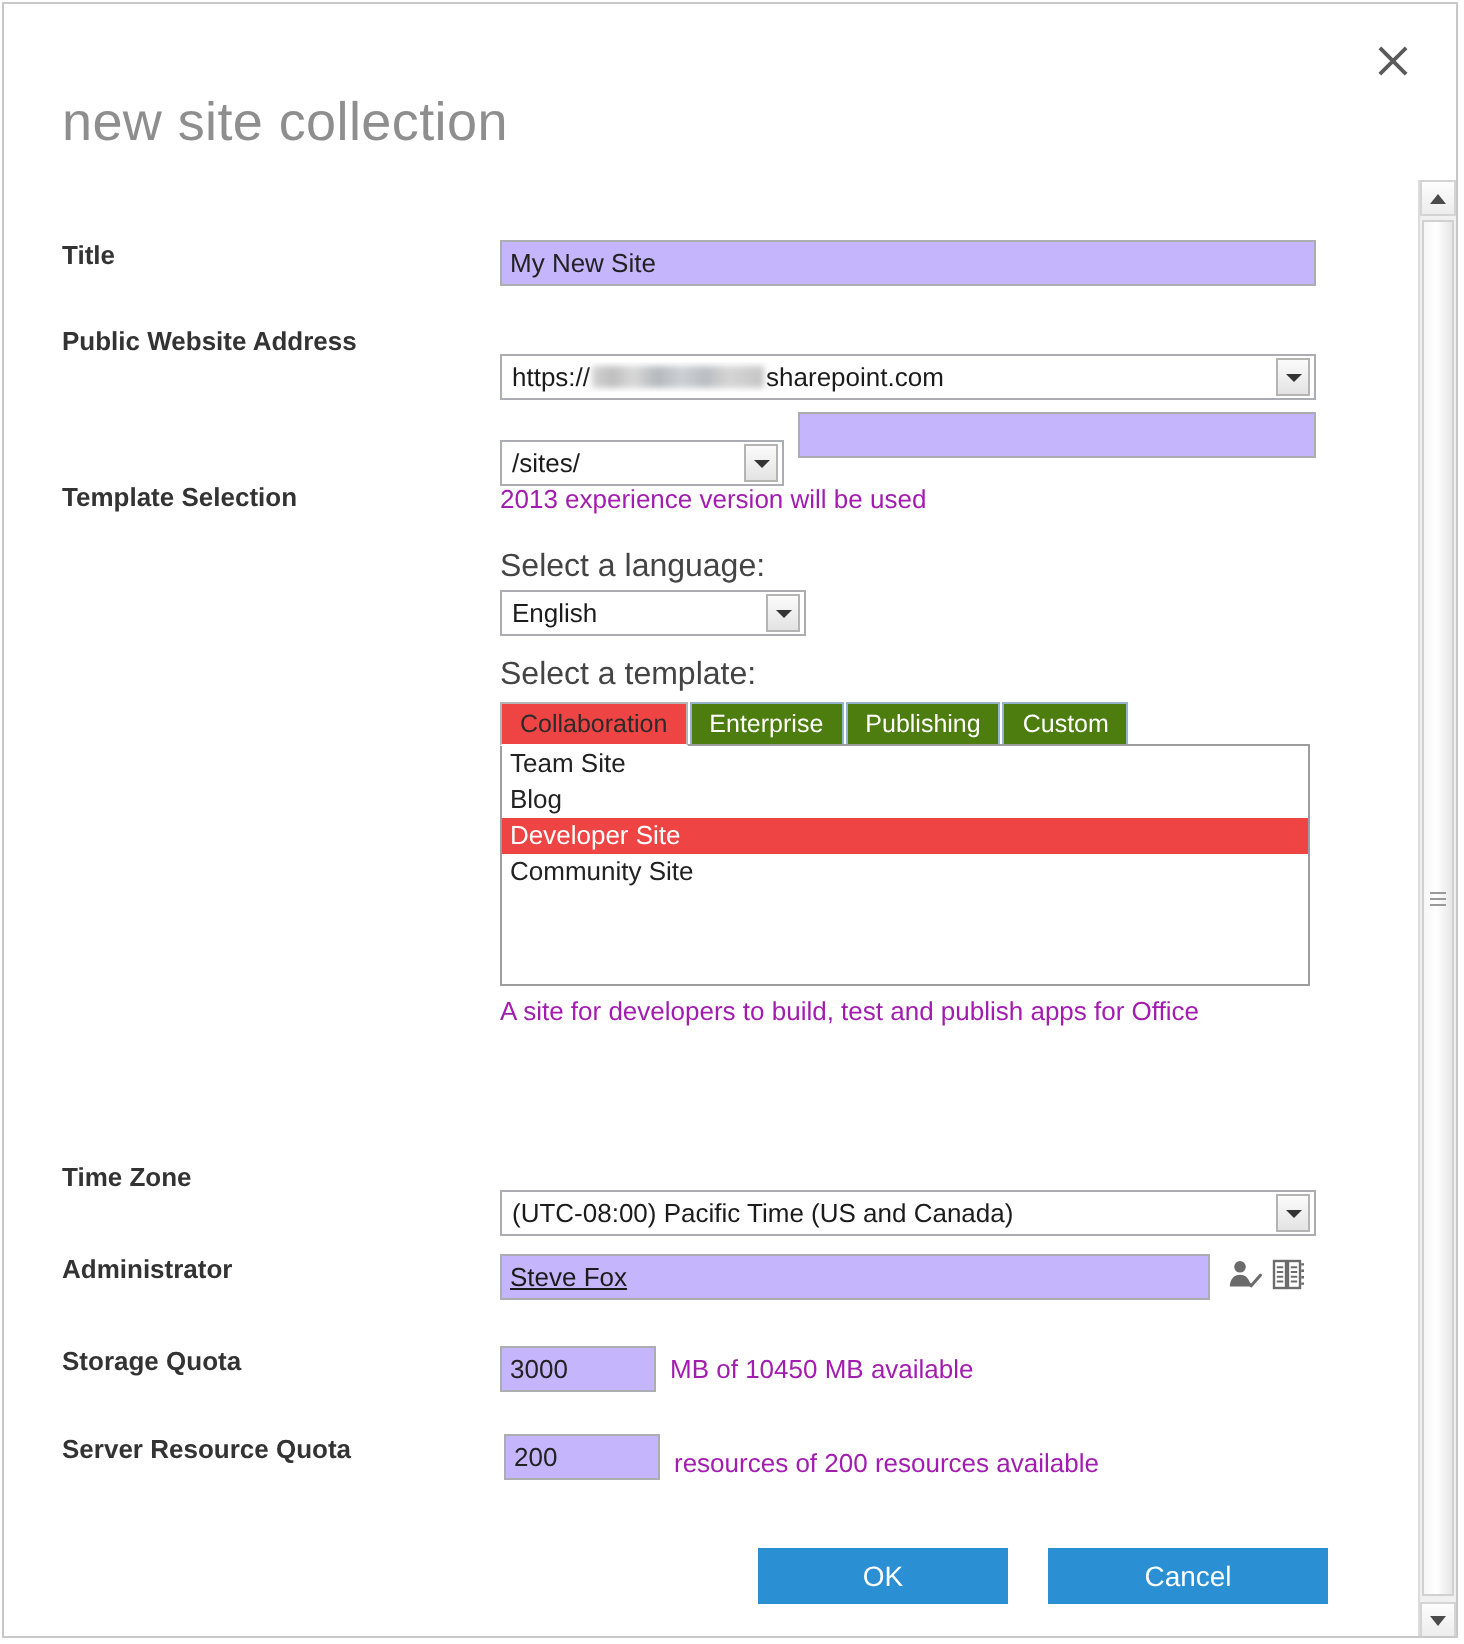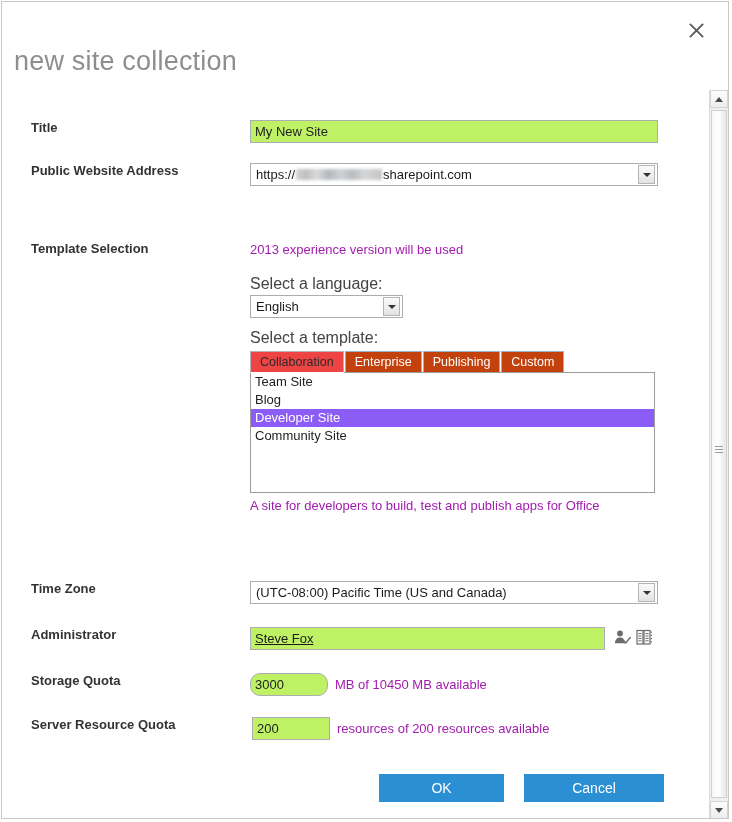--- a/index.html
+++ b/index.html
@@ -40,21 +40,21 @@
     align-items: center;
     justify-content: center;
     cursor: pointer;
     user-select: none;
   }
   #close-button svg { display: block; }
 
   
   #page-title {
     position: absolute;
-    left: 12px;
+    left: 29px;
     top: 44px;
     font-size: 27px;
     font-weight: 400;
     color: #8e8e8e;
     letter-spacing: 0.2px;
     white-space: nowrap;
   }
 
   
   #form-area {
@@ -83,40 +83,41 @@
     position: absolute;
     left: 248px;
     top: 0;
   }
 
   
   .txt {
     box-sizing: border-box;
     height: 23px;
     border: 1px solid #abadb3;
-    background: #bef264;
+    background: #c4b5fd;
     font-family: "Liberation Sans", sans-serif;
     font-size: 13px;
     color: #222222;
     padding: 0 4px;
     line-height: 21px;
     outline: none;
   }
   .txt.ro { cursor: text; }
 
   
   .combo {
     box-sizing: border-box;
     height: 23px;
     border: 1px solid #abadb3;
     background: #ffffff;
     position: relative;
     display: flex;
     align-items: center;
     cursor: default;
+    margin-top: 14px;
   }
   .combo .combo-text {
     padding-left: 5px;
     font-size: 13px;
     color: #1b1b1b;
     white-space: nowrap;
     overflow: hidden;
     flex: 1;
   }
   .combo .combo-arrow {
@@ -172,21 +173,21 @@
     display: flex;
     align-items: flex-end;
     height: 22px;
   }
   .tab {
     box-sizing: border-box;
     height: 22px;
     padding: 0 9px;
     font-size: 12.5px;
     line-height: 21px;
-    background: #c2410c;
+    background: #4d7c0f;
     color: #ffffff;
     border: 1px solid #95b3cd;
     border-bottom: none;
     margin-right: 1px;
     cursor: pointer;
     white-space: nowrap;
   }
   .tab.active {
     background: #ef4444;
     color: #2b2b2b;
@@ -211,21 +212,21 @@
   .tpl-item {
     height: 18px;
     line-height: 18px;
     padding-left: 4px;
     font-size: 13px;
     color: #222222;
     white-space: nowrap;
     cursor: default;
   }
   .tpl-item.selected {
-    background: #8b5cf6;
+    background: #ef4444;
     color: #ffffff;
   }
 
   
   #admin-input {
     width: 355px;
   }
   #admin-value {
     text-decoration: underline;
     color: #1b1b1b;
@@ -358,20 +359,29 @@
       <div class="row-label">Public Website Address</div>
       <div class="row-field">
 
         <div class="combo" style="width:408px;">
           <span class="combo-text"><span>https://</span><span class="redacted"></span><span>sharepoint.com</span></span>
           <span class="combo-arrow">
             <span class="caret-down"></span>
           </span>
         </div>
 
+        <div style="display:flex; gap:7px; margin-top:6px;">
+          <div class="combo" style="width:142px;">
+            <span class="combo-text">/sites/</span>
+            <span class="combo-arrow">
+              <span class="caret-down"></span>
+            </span>
+          </div>
+          <input class="txt" style="width: 259px;" value="">
+        </div>
       </div>
     </div>
 
     <div class="form-row" style="top:141px;">
       <div class="row-label">Template Selection</div>
       <div class="row-field">
 
         <div class="note">2013 experience version will be used</div>
 
         <div class="sub-label" style="margin-top:17px;">Select a language:</div>
@@ -438,28 +448,28 @@
             <path d="M9.4 4.6 H12.6 M9.4 7 H12.6 M9.4 9.4 H12.6 M9.4 11.8 H12.6" stroke="#6b6b6b" stroke-width="1"></path>
             <path d="M14.6 3.2 H16 M14.6 6.4 H16 M14.6 9.6 H16 M14.6 12.8 H16" stroke="#6b6b6b" stroke-width="1.2"></path>
           </svg>
         </span>
       </div>
     </div>
 
     <div class="form-row" style="top:573px;">
       <div class="row-label">Storage Quota</div>
       <div class="row-field" style="display:flex; align-items:center; gap:7px;">
-        <input class="txt" style="width: 78px; border-radius: 10px;" value="3000">
+        <input class="txt" style="width: 78px;" value="3000">
         <span class="note">MB of 10450 MB available</span>
       </div>
     </div>
 
     <div class="form-row" style="top:617px;">
       <div class="row-label">Server Resource Quota</div>
-      <div class="row-field" style="display:flex; align-items:center; gap:7px; left:250px;">
+      <div class="row-field" style="display:flex; align-items:flex-end; gap:7px; left:250px;">
         <input class="txt" style="width: 78px;" value="200">
         <span class="note">resources of 200 resources available</span>
       </div>
     </div>
 
   </div>
 
   <div id="dialog-footer">
     <div class="btn" id="ok-button">OK</div>
     <div class="btn" id="cancel-button">Cancel</div>

